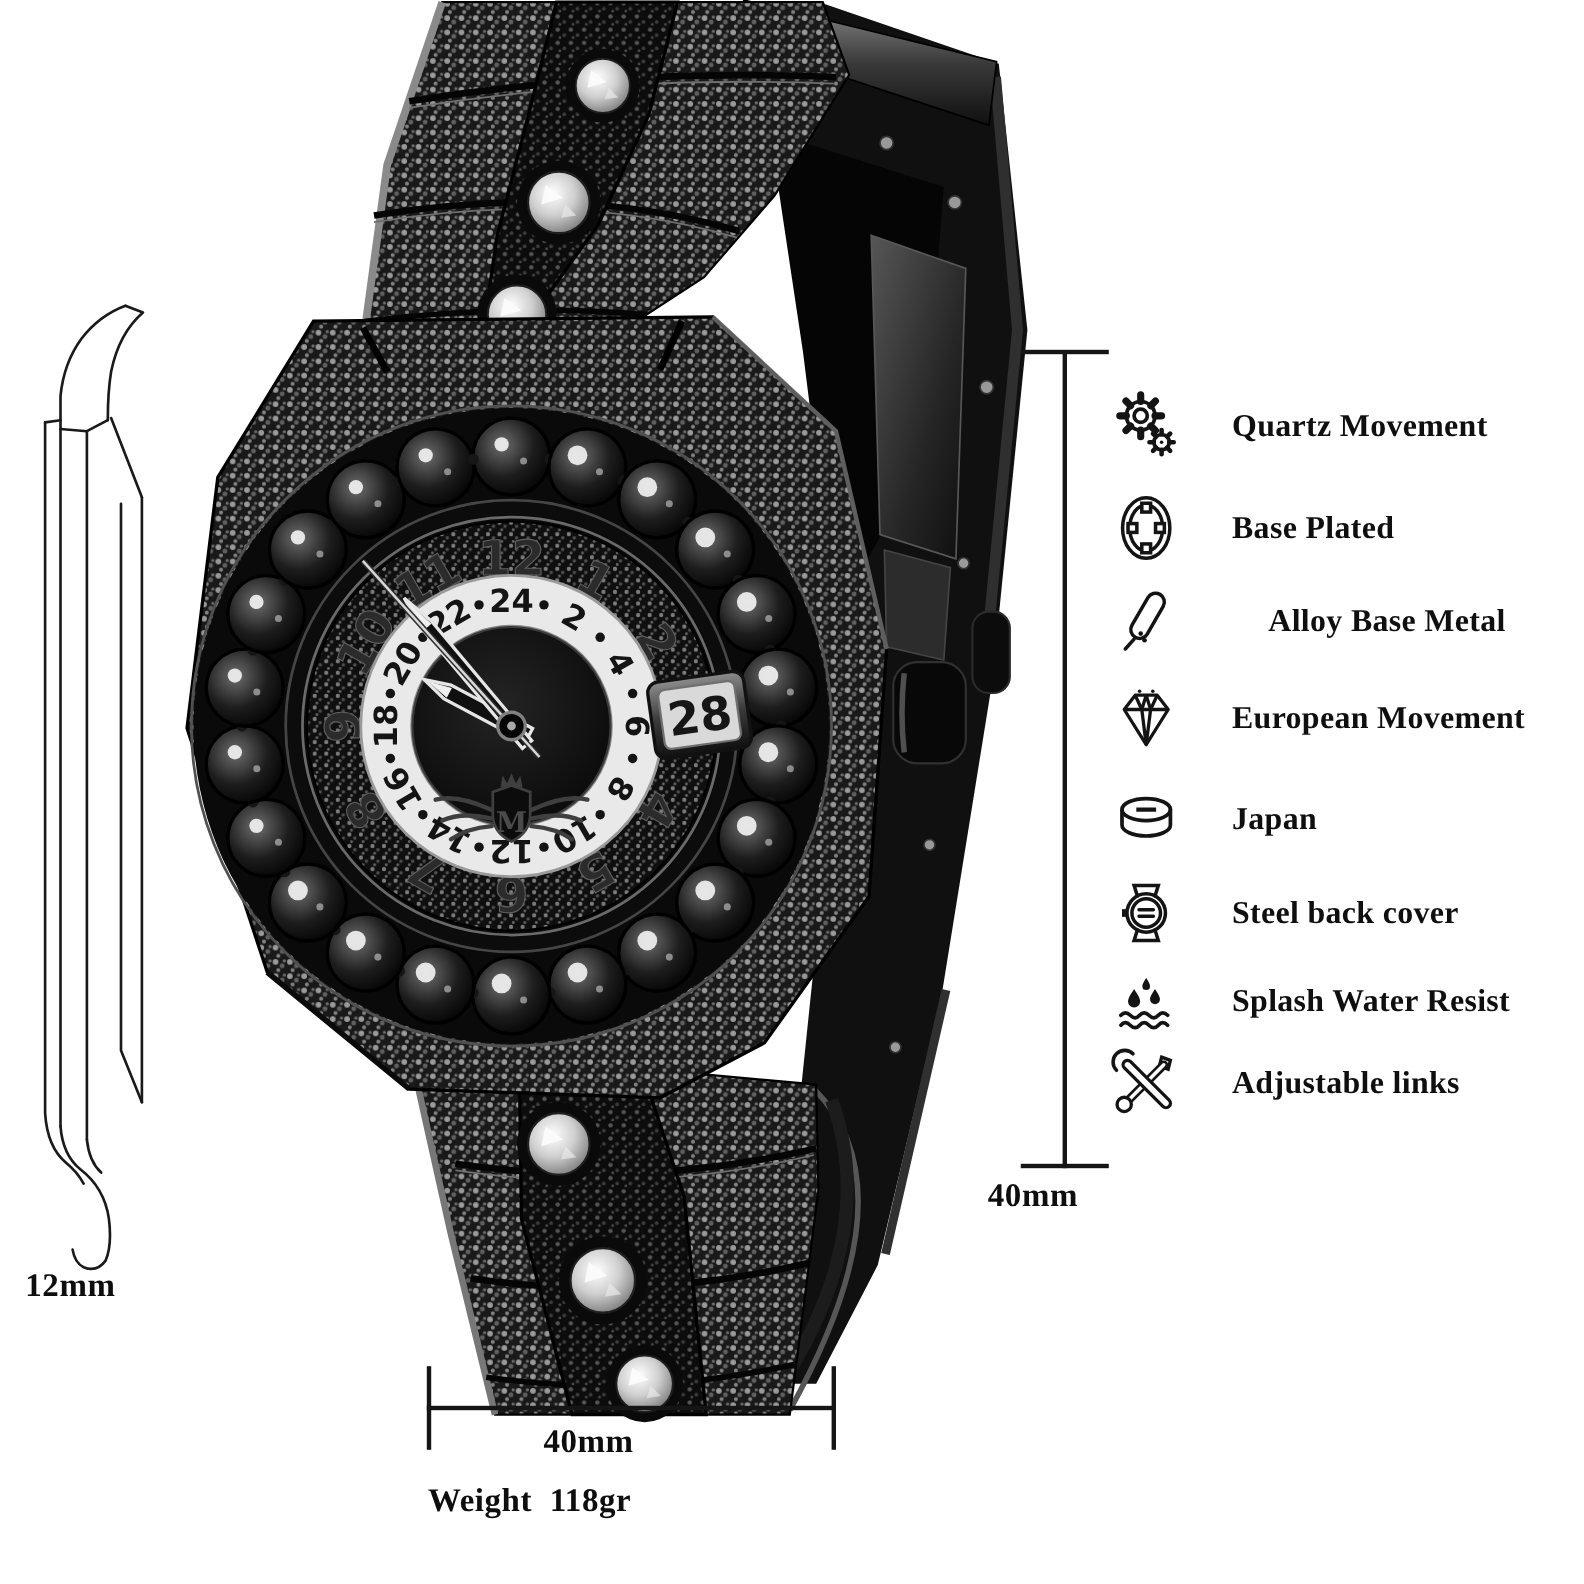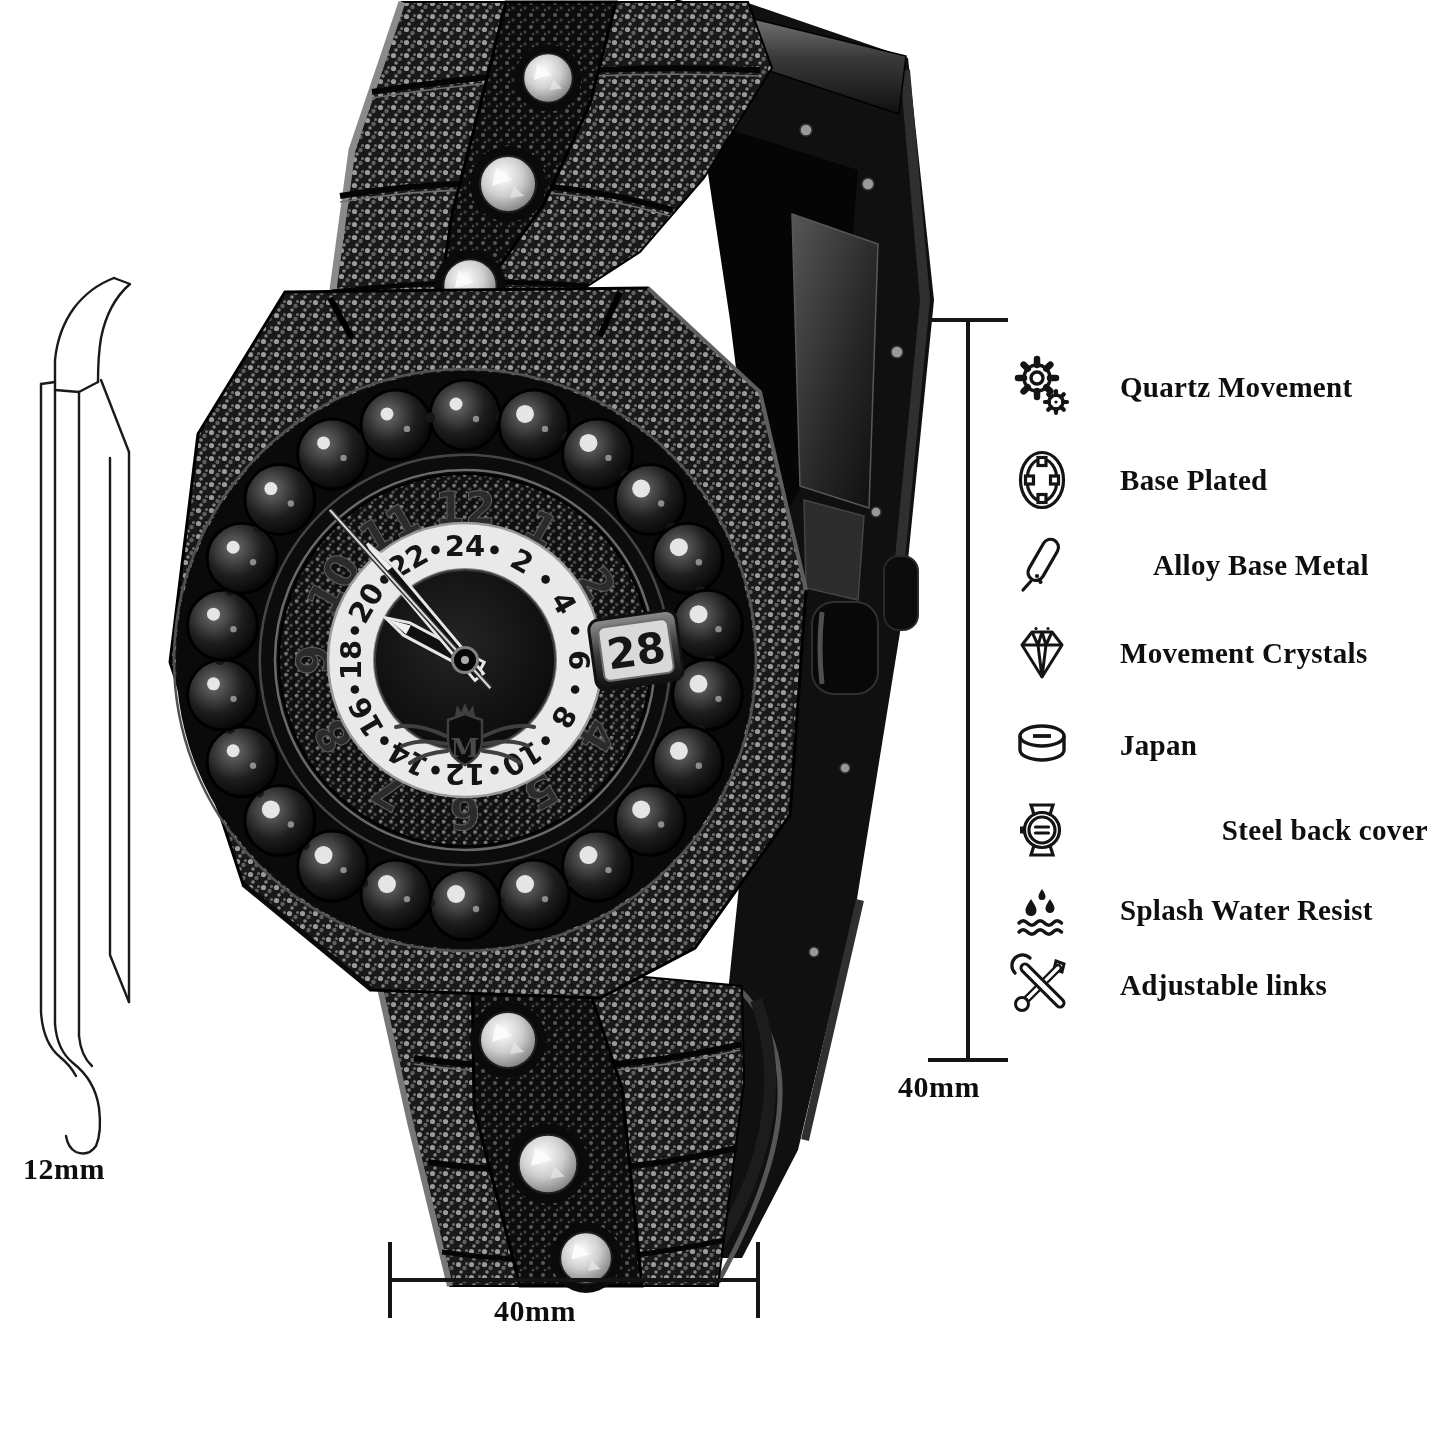--- a/index.html
+++ b/index.html
@@ -359,20 +359,21 @@
   <div class="dim-line" style="left:966px;top:320px;width:4px;height:742px;"></div>
   <div class="dim-line" style="left:928px;top:318px;width:80px;height:4px;"></div>
   <div class="dim-line" style="left:928px;top:1058px;width:80px;height:4px;"></div>
   <div class="dim-label" style="left:898px;top:1070px;width:140px;">40mm</div>
 
   <div class="dim-line" style="left:388px;top:1278px;width:372px;height:4px;"></div>
   <div class="dim-line" style="left:388px;top:1242px;width:4px;height:76px;"></div>
   <div class="dim-line" style="left:756px;top:1242px;width:4px;height:76px;"></div>
   <div class="dim-label" style="left:494px;top:1294px;width:160px;">40mm</div>
 
+  <div class="dim-label" style="left:389px;top:1348px;width:320px;">Weight  118gr</div>
   <div class="dim-label" style="left:23px;top:1152px;width:140px;">12mm</div>
 
   <div class="feat" style="top:353px;">
     <span class="feat-icon">
       <svg viewBox="0 0 66 66">
           <g fill="none" stroke="#141414" stroke-width="3.4" stroke-linecap="round">
         <path d="M41 24h6M28 37v6M15 24H9M28 11V5M37.2 33.2l4.2 4.2M18.8 33.2l-4.2 4.2M18.8 14.8l-4.2-4.2M37.2 14.8l4.2-4.2" stroke-width="6.5"></path>
         <circle cx="28" cy="24" r="13"></circle>
             <circle cx="28" cy="24" r="6"></circle>
         <path d="M54 48h4M47 55v4M40 48h-4M47 41v-4M52 53l2.8 2.8M42 53l-2.8 2.8M42 43l-2.8-2.8M52 43l2.8-2.8" stroke-width="4.2"></path>
@@ -423,37 +424,37 @@
       <svg viewBox="0 0 66 66">
           <g fill="none" stroke="#141414" stroke-width="3" stroke-linejoin="round">
         <path d="M13 25L23 12h20l10 13-20 32z"></path>
             <path d="M13 25h40"></path>
         <path d="M23 12l6 13M33 12l-4 13M33 12l4 13M43 12l-6 13M29 25L33 57M37 25L33 57"></path>
         <circle cx="27" cy="8.5" r="1.6" fill="#141414" stroke="none"></circle>
             <circle cx="39" cy="8.5" r="1.6" fill="#141414" stroke="none"></circle>
       </g>
         </svg>
       </span>
-    <span class="feat-label">Movement Crystals</span>
+    <span class="feat-label">European Movement</span>
   </div>
 
   <div class="feat" style="top:711px;">
     <span class="feat-icon">
       <svg viewBox="0 0 66 66">
           <g fill="none" stroke="#141414" stroke-width="3.4">
         <ellipse cx="33" cy="24" rx="22" ry="10"></ellipse>
         <path d="M11 24v14c0 5.5 9.8 10 22 10s22-4.5 22-10V24"></path>
         <path d="M24 24h18" stroke-width="3.8"></path>
       </g>
         </svg>
       </span>
     <span class="feat-label">Japan</span>
   </div>
 
-  <div class="feat" style="top:796px;justify-content:space-between;">
+  <div class="feat" style="top:796px;">
     <span class="feat-icon">
       <svg viewBox="0 0 66 66">
           <g fill="none" stroke="#141414" stroke-width="3.2" stroke-linecap="round">
         <circle cx="33" cy="33" r="17.5"></circle>
             <circle cx="33" cy="33" r="13"></circle>
         <path d="M26.5 30h13M26.5 36h13"></path>
         <path d="M25 17.5L22 8h22l-3 9.5M25 48.5L22 58h22l-3-9.5"></path>
         <rect x="11" y="29.5" width="4.5" height="7" fill="#141414" stroke="none"></rect>
       </g>
         </svg>

